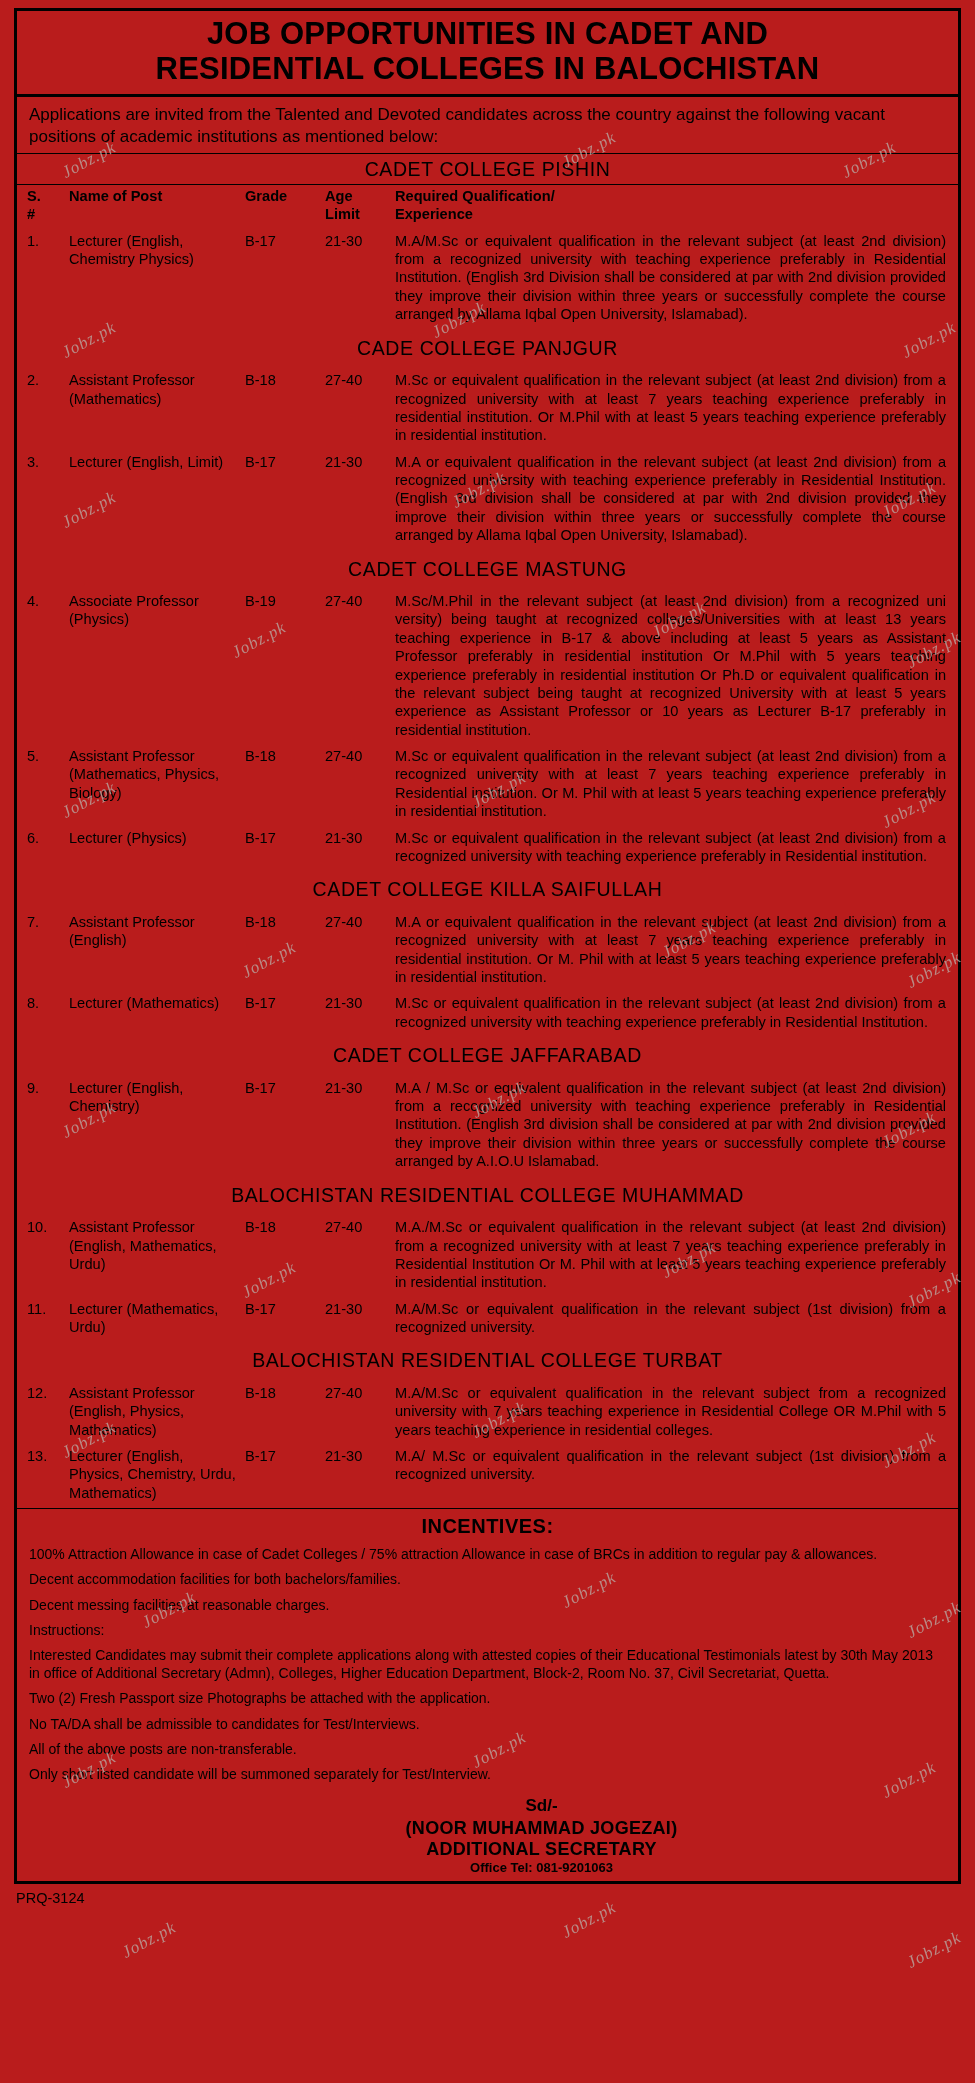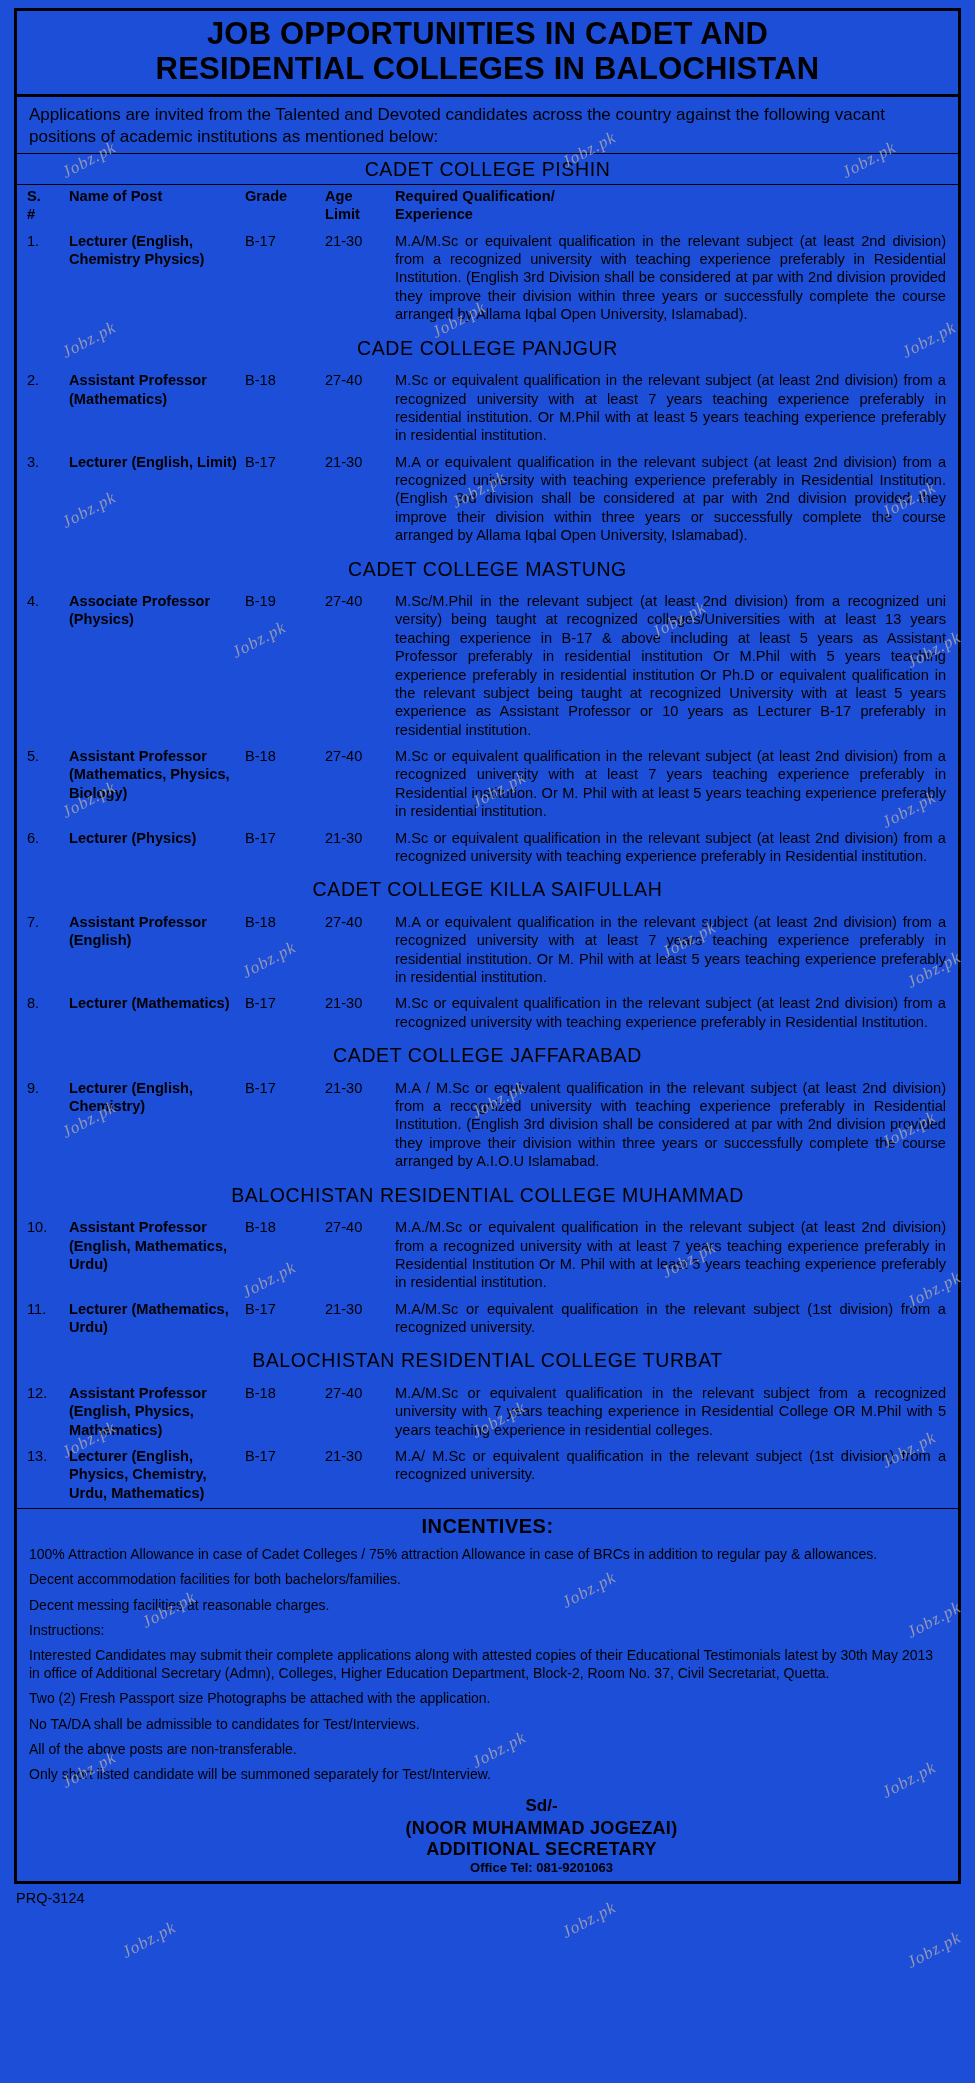--- a/index.html
+++ b/index.html
@@ -8,21 +8,21 @@
     background: #ffffff;
   }
   body {
     font-family: "Liberation Sans", sans-serif;
     color: #000;
   }
   .page {
     width: 975px;
     min-height: 2083px;
     margin: 0 auto;
-    background: #1d4ed8;
+    background: #b91c1c;
     position: relative;
     box-sizing: border-box;
     padding: 8px 14px 10px 14px;
   }
   .ad-border {
     border: 3px solid #000;
     padding: 0;
     box-sizing: border-box;
     position: relative;
   }
@@ -63,21 +63,21 @@
     border-collapse: collapse;
     table-layout: fixed;
   }
   table.jobs td {
     vertical-align: top;
     font-size: 14.6px;
     line-height: 1.26;
     padding: 2px 4px 6px 4px;
   }
   .col-sn { width: 34px; padding-left: 10px !important; }
-  .col-post { width: 168px; font-weight: bold; }
+  .col-post { width: 168px; }
   .col-grade { width: 72px; }
   .col-age { width: 62px; }
   .col-qual { padding-right: 12px !important; text-align: justify; }
 
   .hdr td {
     font-weight: bold;
     font-size: 14.8px;
     padding-top: 4px;
     padding-bottom: 4px;
     line-height: 1.2;

